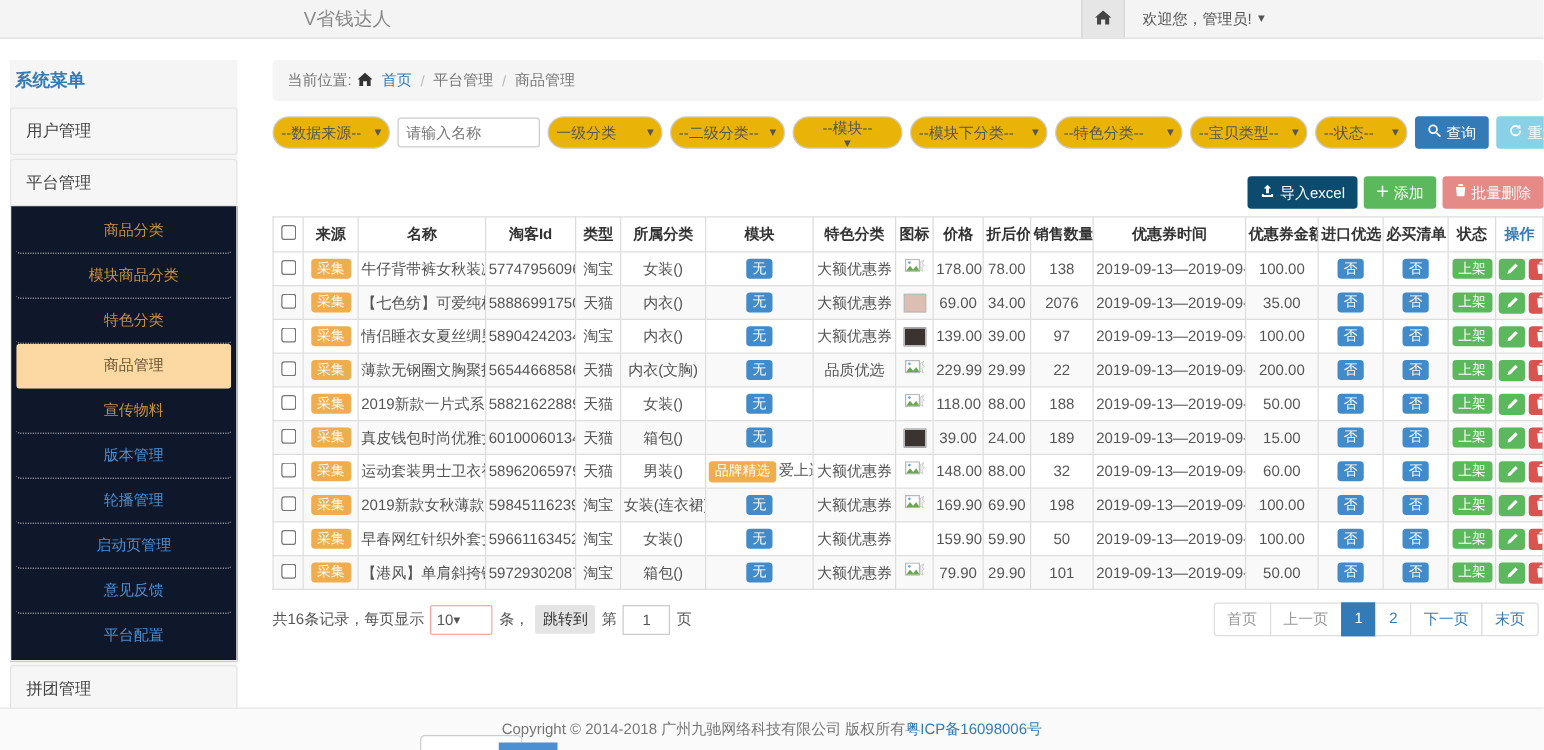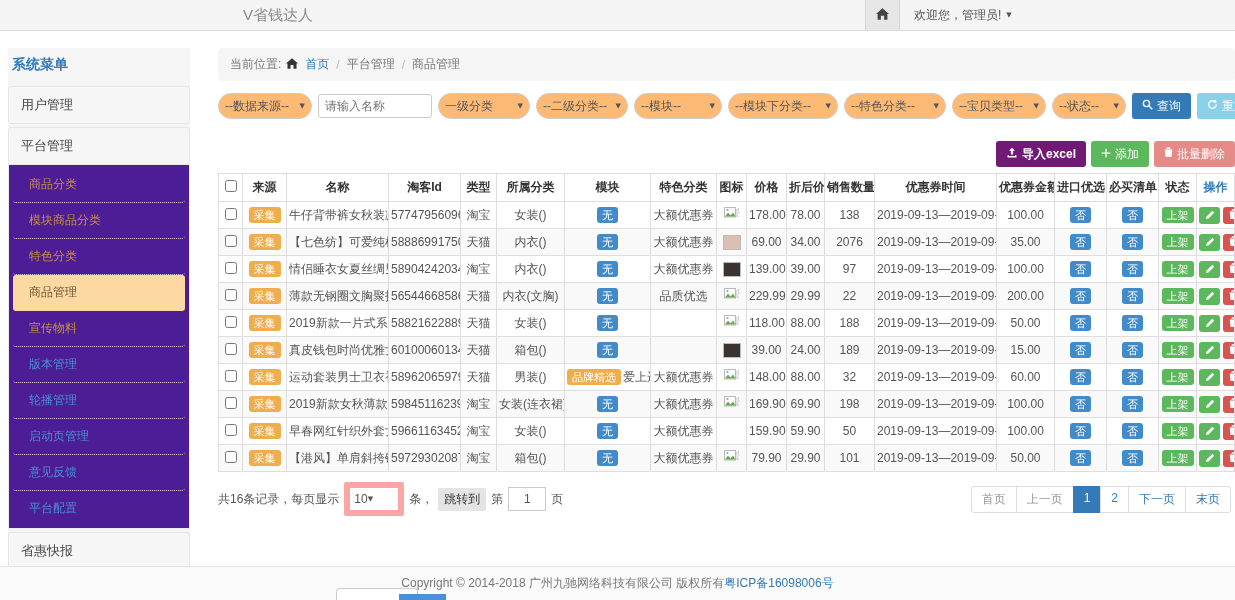--- a/index.html
+++ b/index.html
@@ -10,38 +10,38 @@
   .app-title{position:absolute;left:243px;top:6px;font-size:15px;color:#8a8a8a;}
   .topbar-right{position:absolute;left:865px;top:0;height:100%;display:flex;align-items:center;}
   .home-box{width:33px;height:100%;background:#e6e6e6;border-left:1px solid #d5d5d5;border-right:1px solid #d5d5d5;display:flex;align-items:center;justify-content:center;cursor:pointer;}
   .welcome{margin-left:14px;color:#555;cursor:pointer;display:flex;align-items:center;gap:5px;}
   .caret{font-family:"DejaVu Sans",sans-serif;font-size:7px;color:#555;}
   
   .layout{display:flex;padding:17px 8px 0 8px;}
   .sidebar{width:182px;flex:none;background:#f5f5f5;padding-bottom:4px;}
   .side-title{color:#337ab7;font-weight:bold;font-size:14px;padding:8px 10px 12px 4px;}
   .menu-header{background:#f6f6f6;border:1px solid #e5e5e5;border-radius:3px;padding:9px 12px;color:#444;font-size:13px;margin-bottom:3px;cursor:pointer;}
-  .submenu{background:#4c1d95;border:1px solid #ededed;border-top:none;margin:-3px 0 3px 0;padding:2px 4px;}
+  .submenu{background:#0f172a;border:1px solid #ededed;border-top:none;margin:-3px 0 3px 0;padding:2px 4px;text-align:center;}
   .submenu-item{padding:9px 0 9px 16px;border-bottom:1px dotted #e2e2e2;cursor:pointer;border-radius:3px;}
   .submenu-item:last-child{border-bottom:none;}
   .c-orange{color:#c8913f;}
   .c-blue{color:#4a90d2;}
   .submenu-item.active{background:#fcd9a2;color:#6a5430;border-bottom:1px solid transparent;}
   .content{flex:1;margin-left:28px;}
   
   .breadcrumb{background:#f5f5f5;border-radius:4px;padding:8px 12px;color:#777;display:flex;align-items:center;gap:7px;}
   .crumb-link{color:#337ab7;cursor:pointer;}
   .crumb-sep{color:#bbb;}
   
   .filters{display:flex;gap:6px;margin-top:12px;align-items:center;flex-wrap:nowrap;}
-  .sel{height:24px;border:1px solid #ccc;border-radius:13px;background:#fdba74;display:flex;align-items:center;justify-content:space-between;padding:0 6px;color:#555;cursor:pointer;flex:none;}
+  .sel{height:24px;border:1px solid #ccc;border-radius:13px;background:#eab308;display:flex;align-items:center;justify-content:space-between;padding:0 6px;color:#555;cursor:pointer;flex:none;}
   .txt-input{height:22px;border:1px solid #ccc;border-radius:3px;padding:0 6px;font-size:12px;color:#555;font-family:inherit;flex:none;}
   .btn{height:26px;border:none;border-radius:3px;color:#fff;display:inline-flex;align-items:center;gap:4px;padding:0 10px;cursor:pointer;font-size:12px;font-family:inherit;flex:none;}
   .btn-primary{background:#337ab7;}
-  .btn-info{background:#701a75;font-weight:bold;}
+  .btn-info{background:#0c4a6e;}
   .btn-reset{background:#5bc0de;opacity:.72;}
   .btn-success{background:#5cb85c;}
   .btn-batch{background:#d9534f;opacity:.68;}
   
   .actions{display:flex;justify-content:flex-end;gap:5px;margin-top:22px;}
   
   table{width:100%;border-collapse:collapse;table-layout:fixed;margin-top:6px;font-size:12px;}
   th,td{border:1px solid #ddd;text-align:center;padding:4px 2px;overflow:hidden;white-space:nowrap;}
   th{color:#333;font-weight:bold;height:19px;}
   td{height:18px;color:#555;}
@@ -52,21 +52,21 @@
   .b-blue{background:#428bca;}
   .b-green{background:#5cb85c;}
   .opbtn{display:inline-flex;align-items:center;justify-content:center;width:21px;height:17px;border-radius:3px;border:none;cursor:pointer;vertical-align:middle;padding:0;}
   .opbtn.edit{background:#5cb85c;margin-right:3px;}
   .opbtn.del{background:#d9534f;}
   input[type=checkbox]{width:12px;height:12px;margin:0;cursor:pointer;}
   .thumb{display:inline-block;width:16px;height:13px;border:1px solid #bbb;vertical-align:middle;}
   
   .pagerow{display:flex;justify-content:space-between;margin-top:10px;align-items:center;color:#555;}
   .pageleft{display:flex;align-items:center;gap:5px;}
-  .mini-sel{height:22px;width:40px;border:6px solid #fca5a5;border-radius:2px;background:#fff;display:inline-flex;align-items:center;justify-content:flex-start;padding:0 4px;cursor:pointer;}
+  .mini-sel{height:22px;width:40px;border:1px solid #fca5a5;border-radius:2px;background:#fff;display:inline-flex;align-items:center;justify-content:flex-start;padding:0 4px;cursor:pointer;}
   .chip{background:#e4e4e4;color:#333;padding:3px 6px;border-radius:2px;cursor:pointer;}
   .jump-input{width:32px;height:20px;border:1px solid #ccc;text-align:center;font-size:12px;font-family:inherit;color:#555;}
   .pager{display:inline-flex;margin-right:4px;}
   .pg{border:1px solid #ddd;padding:4px 10px;color:#337ab7;margin-left:-1px;cursor:pointer;background:#fff;}
   .pg:first-child{border-radius:3px 0 0 3px;margin-left:0;}
   .pg:last-child{border-radius:0 3px 3px 0;}
   .pg.disabled{color:#999;}
   .pg.active{background:#337ab7;border-color:#337ab7;color:#fff;}
   
   .footer{position:absolute;left:0;right:0;bottom:0;height:33px;background:#fafafa;border-top:1px solid #e5e5e5;display:flex;align-items:center;justify-content:center;color:#777;z-index:5;}
@@ -106,20 +106,21 @@
           <div class="submenu-item c-orange">模块商品分类</div>
           <div class="submenu-item c-orange">特色分类</div>
           <div class="submenu-item active">商品管理</div>
           <div class="submenu-item c-orange">宣传物料</div>
           <div class="submenu-item c-blue">版本管理</div>
           <div class="submenu-item c-blue">轮播管理</div>
           <div class="submenu-item c-blue">启动页管理</div>
           <div class="submenu-item c-blue">意见反馈</div>
           <div class="submenu-item c-blue">平台配置</div>
         </div>
+        <div class="menu-header">拼团管理</div>
         <div class="menu-header">省惠快报</div>
       </div>
   </div>
 
   <div class="content">
     <div class="breadcrumb">
       <span>当前位置:</span>
       <span style="margin-left:-2px;">
         <svg width="12" height="11" viewBox="0 0 16 14">
             <path d="M8 0l8 7h-2v7h-4V9H6v5H2V7H0z" fill="#333"></path>
@@ -139,21 +140,21 @@
         </div>
         <input class="txt-input" style="width: 100px;" placeholder="请输入名称">
         <div class="sel" style="width: 78px;">
           <span>一级分类</span>
           <span class="caret">▼</span>
         </div>
         <div class="sel" style="width: 78px;">
           <span>--二级分类--</span>
           <span class="caret">▼</span>
         </div>
-        <div class="sel" style="width: 74px;">
+        <div class="sel" style="width: 74px; flex-direction: column;">
           <span>--模块--</span>
           <span class="caret">▼</span>
         </div>
         <div class="sel" style="width: 96px;">
           <span>--模块下分类--</span>
           <span class="caret">▼</span>
         </div>
         <div class="sel" style="width: 88px;">
           <span>--特色分类--</span>
           <span class="caret">▼</span>

